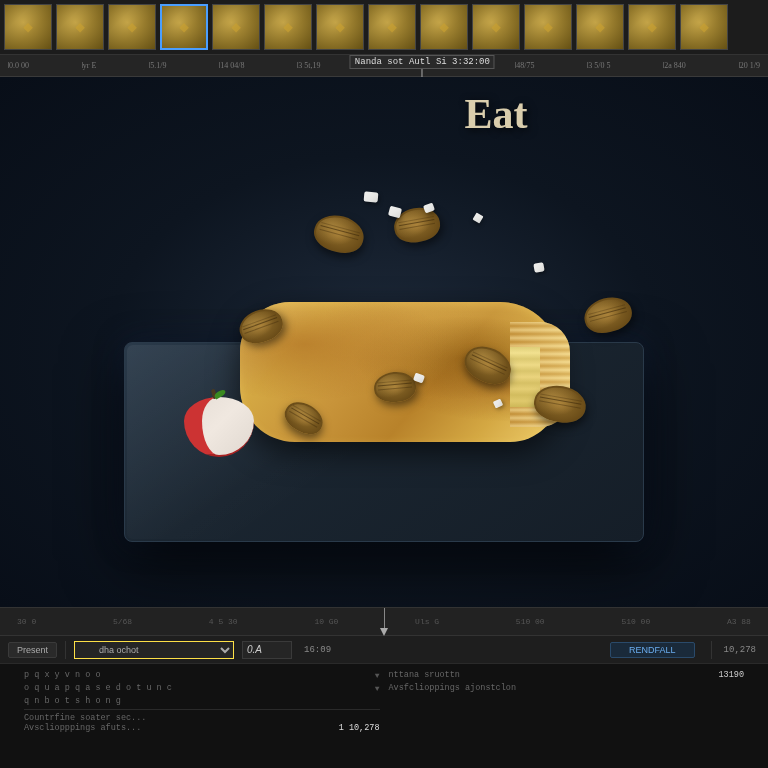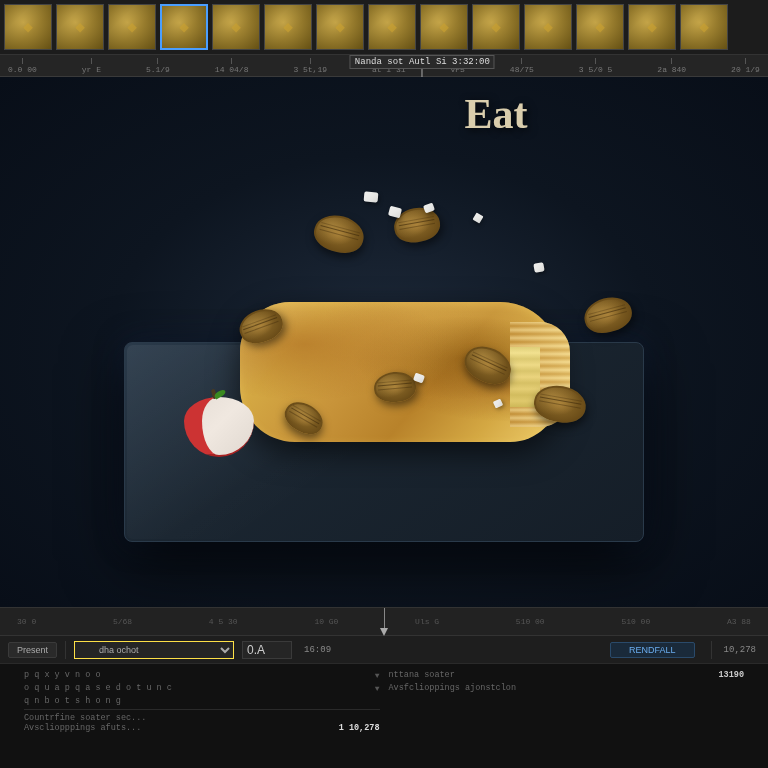--- a/index.html
+++ b/index.html
@@ -65,24 +65,24 @@
       color: #888;
     }
     .ruler-marks {
       display: flex;
       width: 100%;
       justify-content: space-between;
       align-items: center;
     }
     .ruler-mark {
       display: flex;
-      flex-direction: column;
       align-items: center;
       font-size: 8px;
       color: #777;
+      font-family: Liberation Serif, serif;
     }
     .ruler-tick {
       width: 1px;
       height: 6px;
       background: #555;
       margin-bottom: 1px;
     }
     .playhead-label {
       position: absolute;
       left: 50%;
@@ -381,22 +381,23 @@
       color: #aaa;
       font-size: 9px;
       padding: 0 20px;
     }
     .ctrl-input {
       width: 50px;
       height: 18px;
       background: #252525;
       border: 1px solid #3a3a3a;
       color: #ccc;
-      font-size: 12px;
+      font-size: 10px;
       padding: 0 4px;
+      font-style: italic;
     }
     .render-btn {
       padding: 2px 18px;
       background: #1a2a3a;
       border: 1px solid #2a4a6a;
       color: #6aacee;
       font-size: 9px;
       cursor: pointer;
       border-radius: 2px;
     }
@@ -423,21 +424,21 @@
       gap: 6px;
       font-size: 8.5px;
     }
     .prop-label {
       color: #666;
       min-width: 90px;
       flex-shrink: 0;
     }
     .prop-value {
       color: #ccc;
-      font-weight: bold;
+      font-weight: normal;
     }
 
     
     .eat-label {
       position: absolute;
       top: 0px;
       left: 460px;
       width: 72px;
       height: 74px;
       display: flex;
@@ -635,21 +636,21 @@
         </div>
         <div class="prop-row">
           <span class="prop-label">Avscliopppings afuts...</span>
           <span class="prop-value" style="color:#ddd; margin-left:auto">1 10,278</span>
         </div>
       </div>
     </div>
 
     <div class="prop-col">
       <div class="prop-row">
-        <span class="prop-label">nttana soater</span>
+        <span class="prop-label">nttana sruottn</span>
         <span class="prop-value" style="margin-left:auto">13190</span>
       </div>
       <div class="prop-row">
         <span class="prop-label">Avsfclioppings ajonstclon</span>
       </div>
     </div>
   </div>
 </div>
 
 </body></html>

